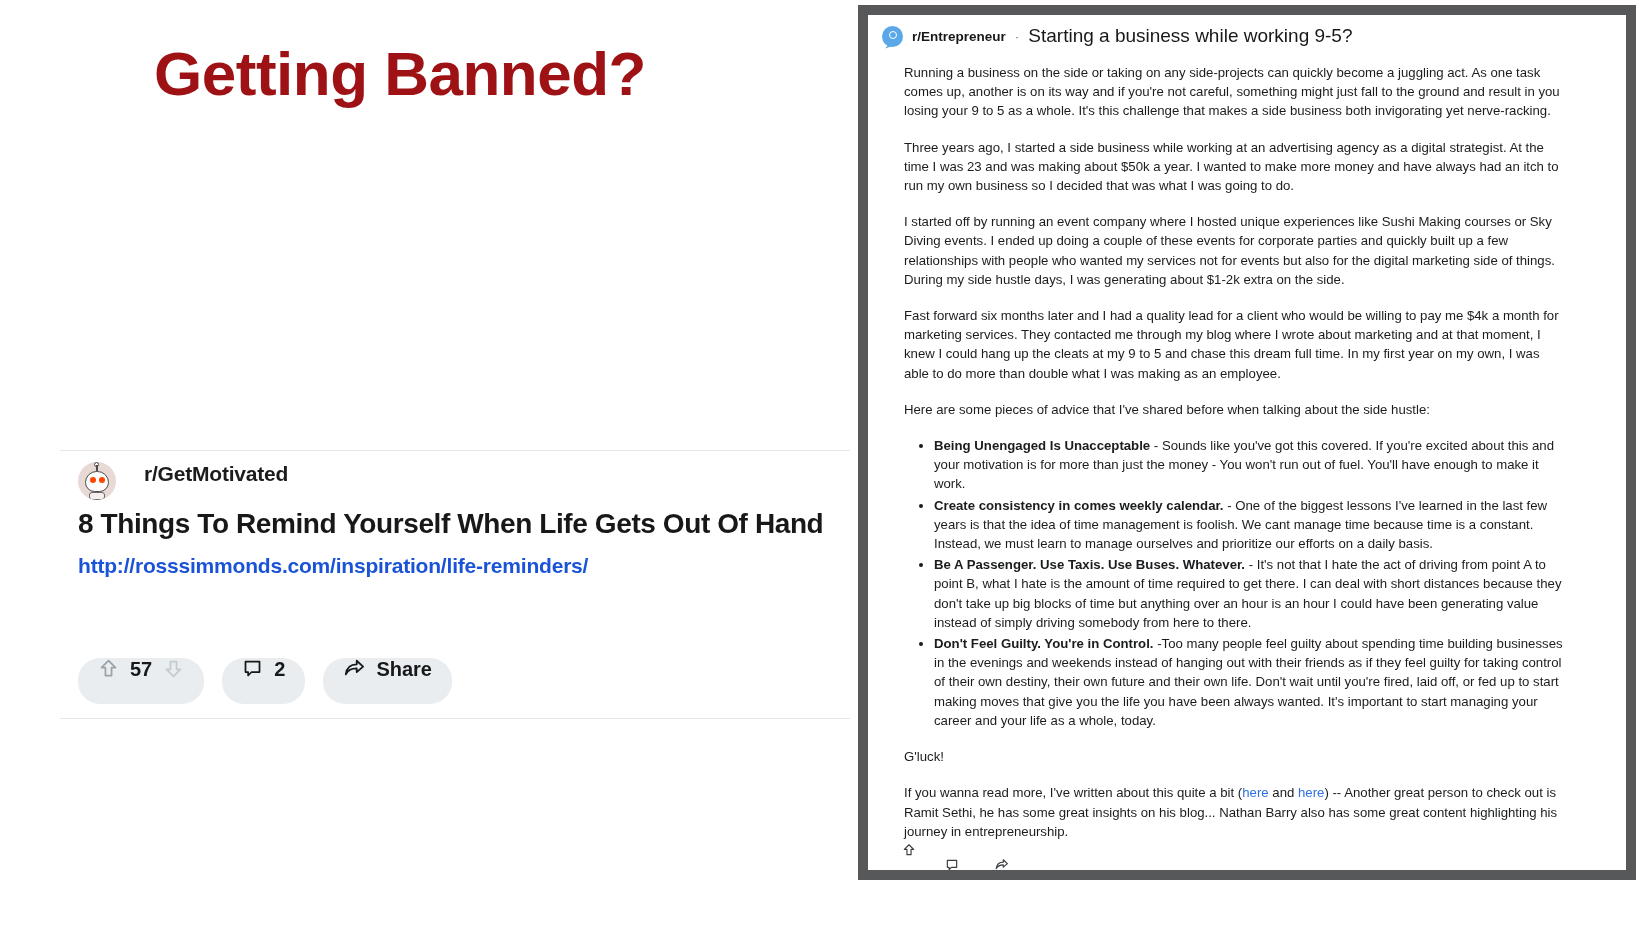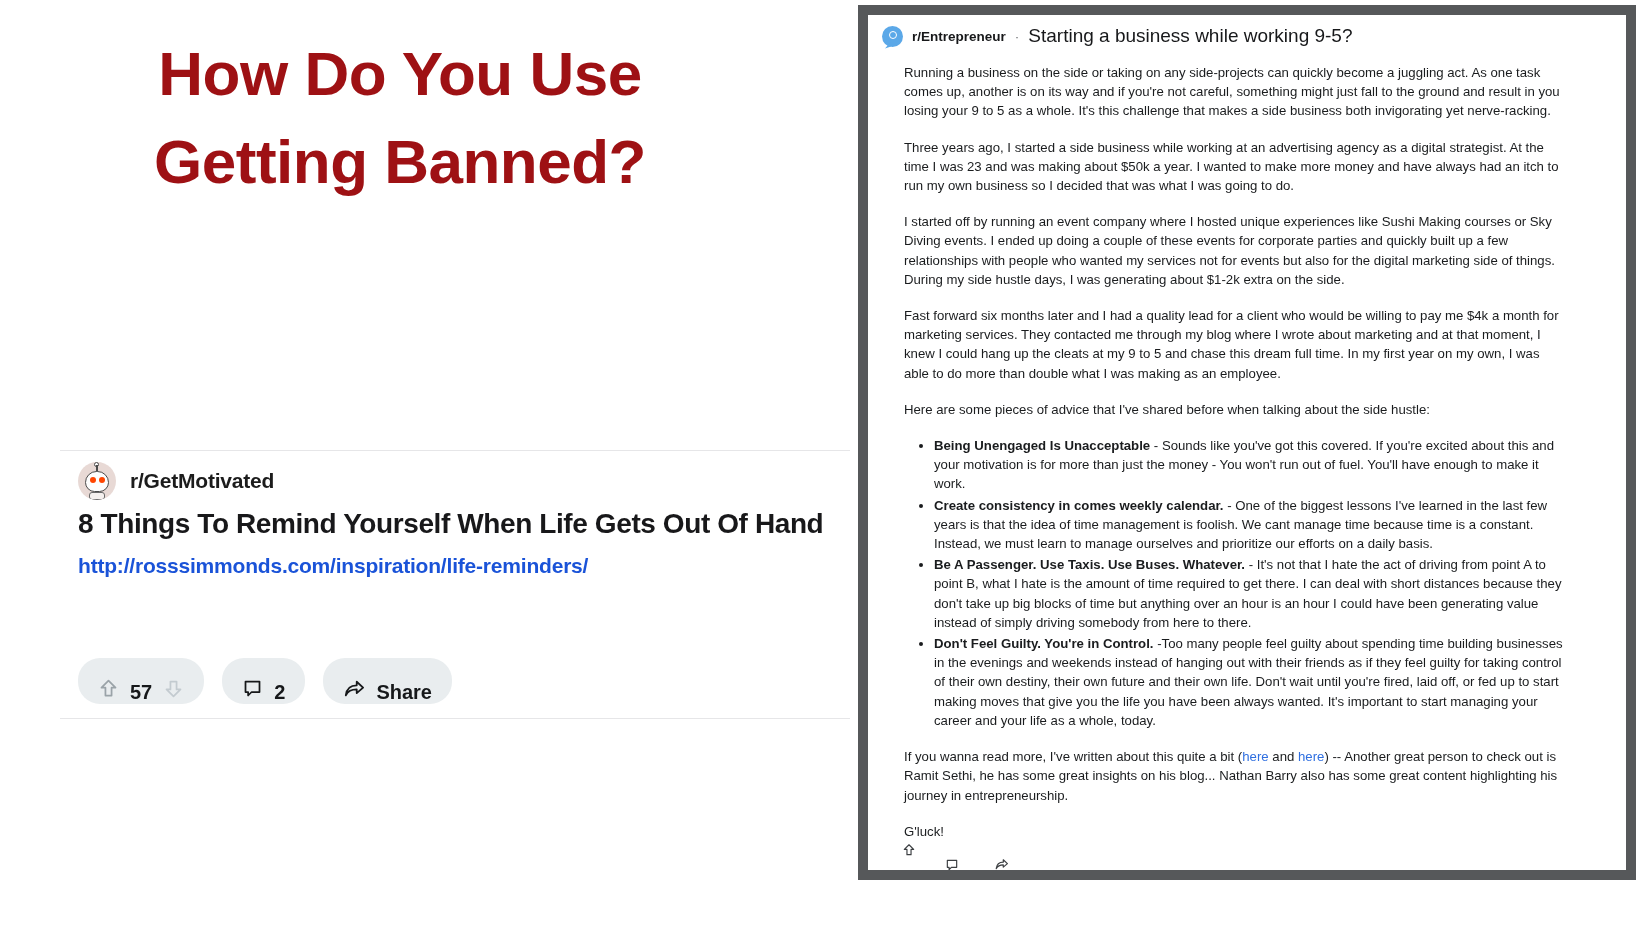--- a/index.html
+++ b/index.html
@@ -55,22 +55,22 @@
     position: absolute;
     left: 0; top: 268px;
     width: 790px; height: 1px;
     background: #e6e6e8;
   }
 
   .sub-row {
     position: absolute;
     left: 18px; top: 12px;
     display: flex;
-    align-items: center;
-    gap: 14px;
+    align-items: flex-start;
+    gap: 28px;
   }
   .avatar {
     width: 38px; height: 38px;
     border-radius: 50%;
     background: #e8d9d5;
     position: relative;
     overflow: hidden;
     flex: none;
   }
   .avatar .snoo-head {
@@ -147,21 +147,21 @@
     left: 18px; top: 208px;
     display: flex;
     align-items: center;
     gap: 18px;
   }
   .pill {
     background: #e9edef;
     border-radius: 22px;
     height: 46px;
     display: flex;
-    align-items: flex-end;
+    align-items: flex-start;
     gap: 11px;
     padding: 0 20px;
     box-sizing: border-box;
     color: #16181a;
     font-size: 20px;
     font-weight: bold;
     border: none;
     cursor: pointer;
     font-family: "Liberation Sans", sans-serif;
   }
@@ -273,21 +273,20 @@
     line-height: 8px;
     cursor: pointer;
   }
 </style>
 </head>
 <body>
 
 <div id="left-panel">
 
   <div id="headline">
-    <span class="hl-line">How Do You Use</span>
     <span class="hl-line">Getting Banned?</span>
   </div>
 
   <div id="post-card">
     <div id="post-divider-top"></div>
     <div id="post-divider-bottom"></div>
 
     <div class="sub-row">
       <div class="avatar">
         <div class="snoo-ant-dot"></div>
@@ -359,23 +358,23 @@
       <p>Fast forward six months later and I had a quality lead for a client who would be willing to pay me $4k a month for marketing services. They contacted me through my blog where I wrote about marketing and at that moment, I knew I could hang up the cleats at my 9 to 5 and chase this dream full time. In my first year on my own, I was able to do more than double what I was making as an employee.</p>
       <p>Here are some pieces of advice that I've shared before when talking about the side hustle:</p>
 
       <ul>
         <li><b>Being Unengaged Is Unacceptable</b><span> - Sounds like you've got this covered. If you're excited about this and your motivation is for more than just the money - You won't run out of fuel. You'll have enough to make it work.</span></li>
         <li><b>Create consistency in comes weekly calendar.</b><span> - One of the biggest lessons I've learned in the last few years is that the idea of time management is foolish. We cant manage time because time is a constant. Instead, we must learn to manage ourselves and prioritize our efforts on a daily basis.</span></li>
         <li><b>Be A Passenger. Use Taxis. Use Buses. Whatever.</b><span> - It's not that I hate the act of driving from point A to point B, what I hate is the amount of time required to get there. I can deal with short distances because they don't take up big blocks of time but anything over an hour is an hour I could have been generating value instead of simply driving somebody from here to there.</span></li>
         <li><b>Don't Feel Guilty. You're in Control.</b><span> -Too many people feel guilty about spending time building businesses in the evenings and weekends instead of hanging out with their friends as if they feel guilty for taking control of their own destiny, their own future and their own life. Don't wait until you're fired, laid off, or fed up to start making moves that give you the life you have been always wanted. It's important to start managing your career and your life as a whole, today.</span></li>
       </ul>
 
+      <p>G'luck!</p>
+
       <p><span>If you wanna read more, I've written about this quite a bit (</span><a href="#">here</a><span> and </span><a href="#">here</a><span>) -- Another great person to check out is Ramit Sethi, he has some great insights on his blog... Nathan Barry also has some great content highlighting his journey in entrepreneurship.</span></p>
-
-      <p>G'luck!</p>
     </div>
 
     <div id="thread-actions">
       <div class="t-act">
         <span class="ico">
           <svg width="14" height="14" viewBox="0 0 24 24" fill="none" stroke="#3c3f42" stroke-width="2" stroke-linejoin="round" stroke-linecap="round">
             <path d="M12 3 L20 11 L15.5 11 L15.5 20 L8.5 20 L8.5 11 L4 11 Z"></path>
           </svg>
         </span>
         <span class="t-count">16</span>

